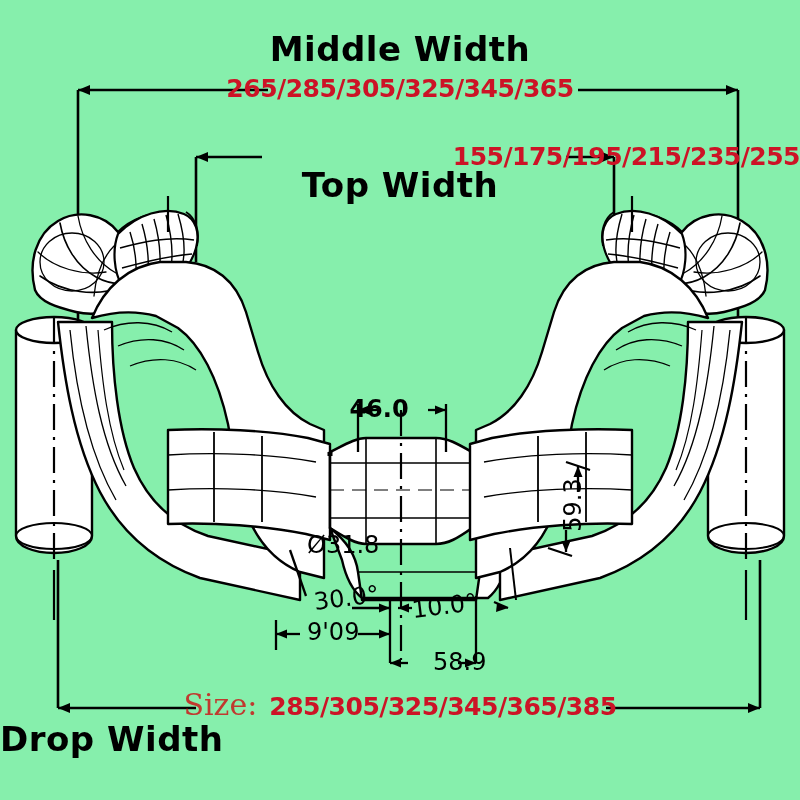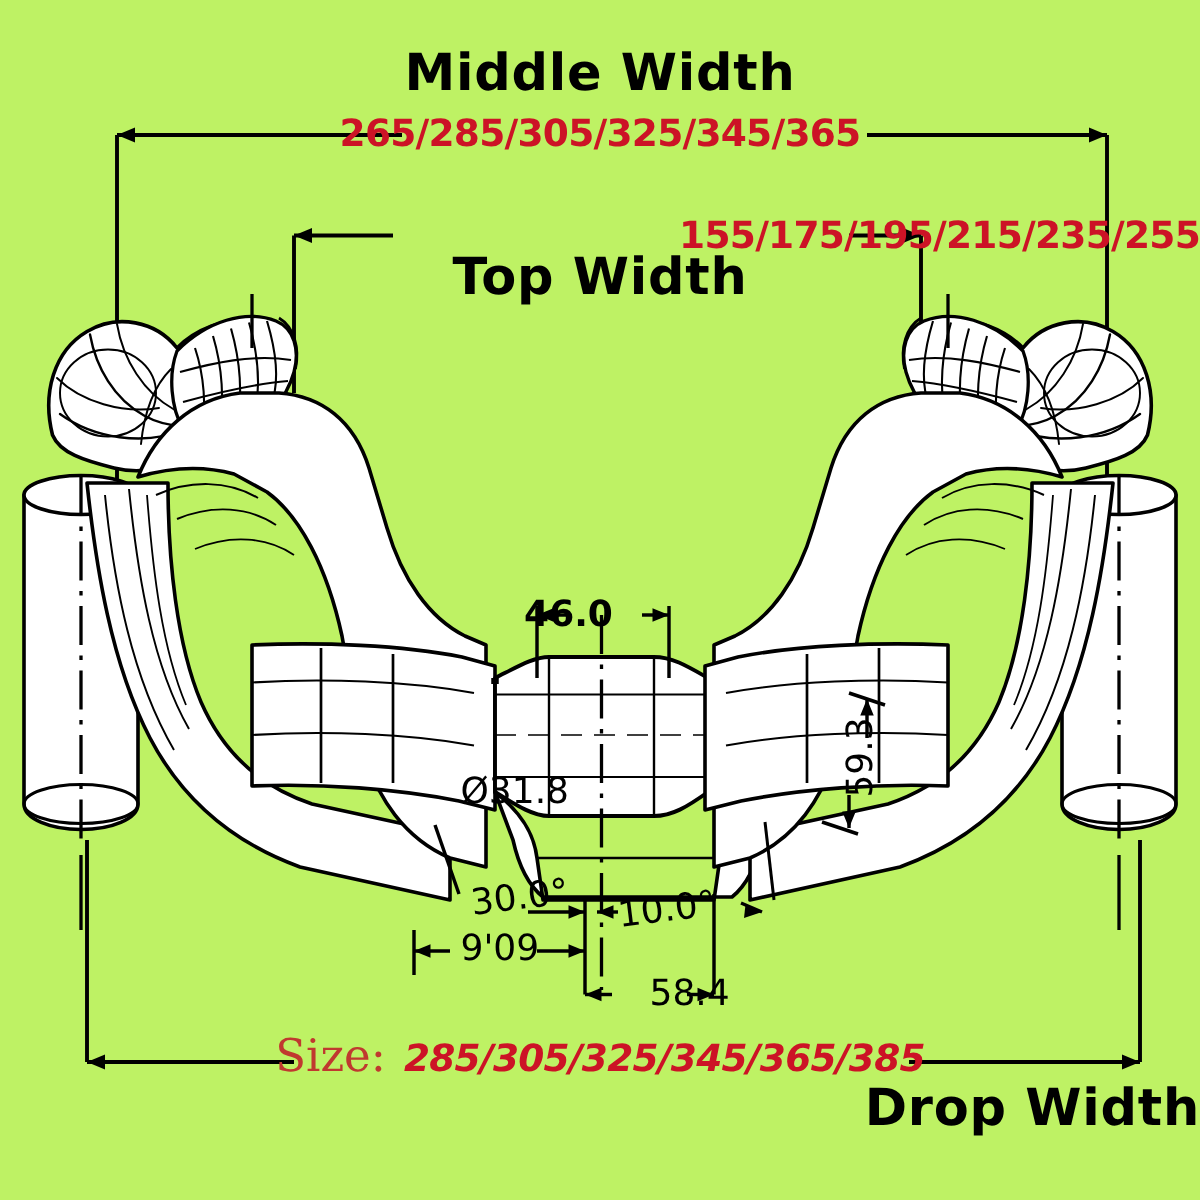--- a/index.html
+++ b/index.html
@@ -1,19 +1,19 @@
 <!DOCTYPE html>
 <html><head>
 <meta charset="utf-8">
 <title>Handlebar Technical Drawing</title>
 <style>
   html,body{margin:0;padding:0;background:#ffffff;}
   body{width:800px;height:800px;overflow:hidden;
        font-family:"Liberation Sans",sans-serif;}
-  #stage{position:relative;width:800px;height:800px;background:#bef264;}
+  #stage{position:relative;width:800px;height:800px;background:#86efac;}
   #stage svg{position:absolute;left:0;top:0;}
   .lbl{position:absolute;white-space:nowrap;line-height:1;}
   .hdr{font-family:"DejaVu Sans",sans-serif;font-weight:bold;color:#000;
        font-size:34px;letter-spacing:0.5px;}
   .redval{font-family:"DejaVu Sans",sans-serif;font-weight:bold;
           color:#cc1326;font-size:25px;letter-spacing:-0.5px;}
   .sizeword{font-family:"DejaVu Serif",serif;color:#c0392f;
             font-size:30px;font-weight:normal;}
   .dim{font-family:"DejaVu Sans",sans-serif;color:#000;font-size:24px;
        font-weight:500;}
@@ -279,32 +279,32 @@
     </g>
   </svg>
 
   <div class="lbl hdr" style="left:0;top:32px;width:800px;text-align:center;">Middle Width</div>
   <div class="lbl redval" style="left:0;top:76px;width:800px;text-align:center;">265/285/305/325/345/365</div>
 
   <div class="lbl redval" style="left:0;top:144px;width:800px;text-align:right;">155/175/195/215/235/255</div>
   <div class="lbl hdr" style="left:0;top:168px;width:800px;text-align:center;">Top Width</div>
 
   <div class="lbl" style="left:0;top:690px;width:800px;text-align:center;">
-    <span class="sizeword">Size:</span><span class="redval" style="margin-left:12px;font-style:italic;">285/305/325/345/365/385</span>
+    <span class="sizeword">Size:</span><span class="redval" style="margin-left:12px;">285/305/325/345/365/385</span>
   </div>
-  <div class="lbl hdr" style="left:0;top:722px;width:800px;text-align:right;">Drop Width</div>
+  <div class="lbl hdr" style="left:0;top:722px;width:800px;text-align:left;">Drop Width</div>
 
   <div class="lbl dim" style="left:379px;top:397px;transform:translateX(-50%);font-weight:bold;">46.0</div>
 
-  <div class="lbl dim" style="left:307px;top:515px;">Ø31.8</div>
+  <div class="lbl dim" style="left:307px;top:533px;">Ø31.8</div>
 
   <div class="lbl dim" style="left:573px;top:505px;transform:translate(-50%,-50%) rotate(-90deg);
               transform-origin:center center;">59.3</div>
 
-  <div class="lbl dim" style="left:433px;top:650px;">58.4</div>
+  <div class="lbl dim" style="left:433px;top:650px;">58.9</div>
 
   <div class="lbl dim" style="left:307px;top:620px;text-align:center;">9'09</div>
 
   <div class="lbl dim" style="left:314px;top:590px;transform:rotate(-7deg);
               transform-origin:left center;">30.0°</div>
 
   <div class="lbl dim" style="left:412px;top:598px;transform:rotate(-7deg);
               transform-origin:left center;">10.0°</div>
 
 </div>

